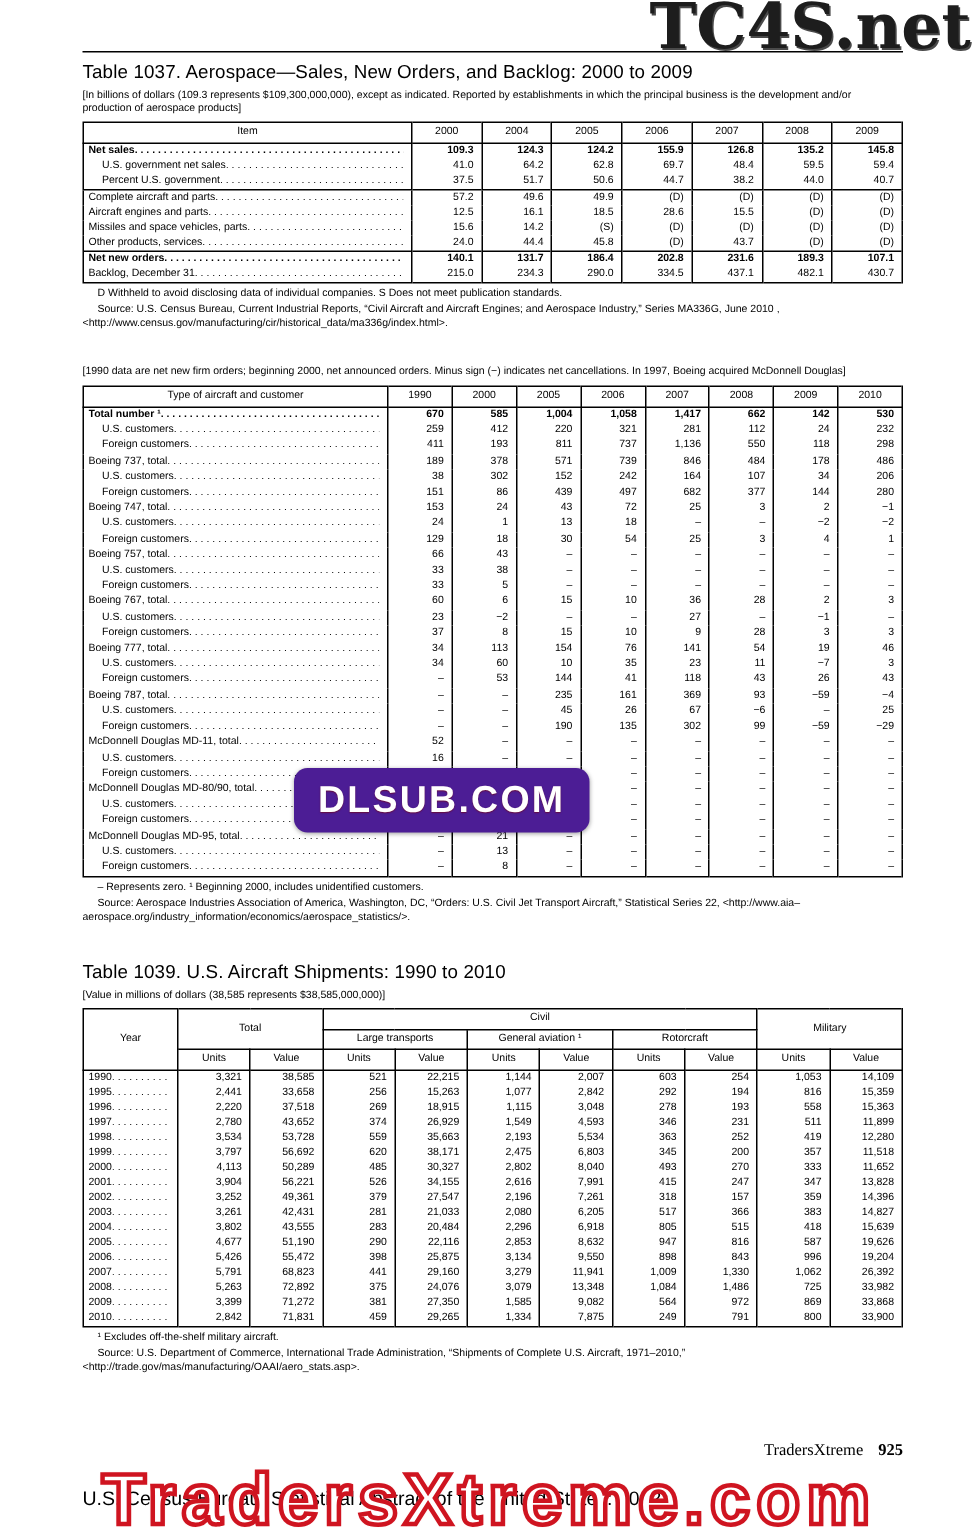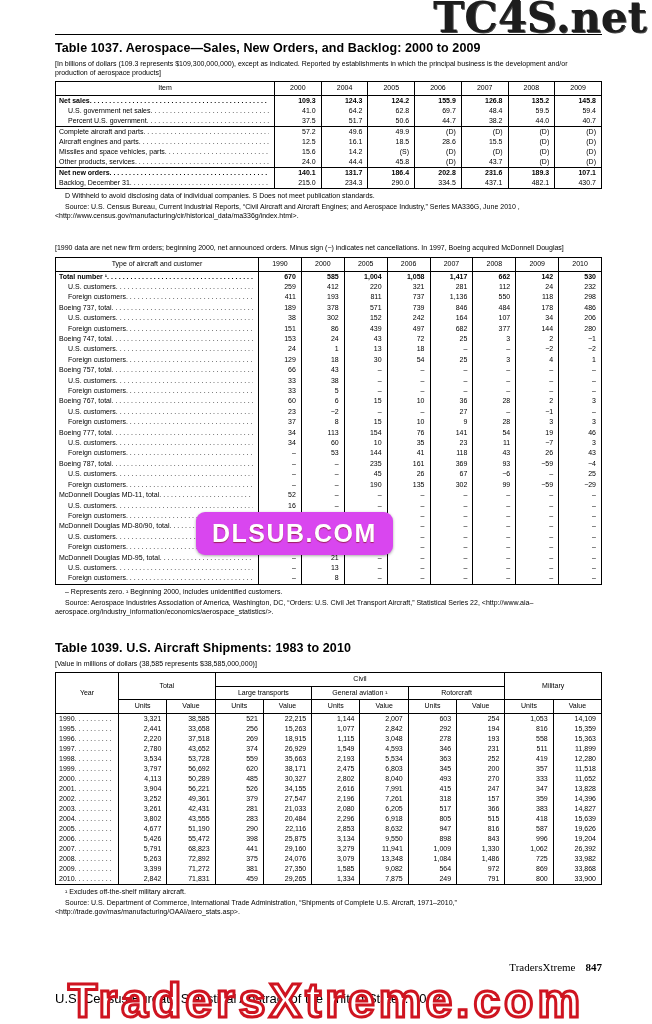--- a/index.html
+++ b/index.html
@@ -1,21 +1,21 @@
 <!DOCTYPE html>
 <html><head>
 <meta charset="utf-8">
 <style>
 *{margin:0;padding:0;box-sizing:border-box}
 html,body{width:652px;height:1024px}
 body{position:relative;background:#fff;font-family:"Liberation Sans",sans-serif;color:#000;overflow:hidden}
 .content{position:absolute;left:55px;top:34px;width:547px}
 .rule-top{border-top:1px solid #000;padding-top:6px}
 .sec{margin-bottom:24px}
-h2.ttl{font-size:12.5px;font-weight:700;margin-bottom:5px;letter-spacing:.1px}
+h2.ttl{font-size:12.5px;font-weight:400;margin-bottom:5px;letter-spacing:.1px}
 p.note{font-size:7px;line-height:8.6px;margin-bottom:4px}
 table.grid{width:100%;table-layout:fixed;border-collapse:collapse;border:1.5px solid #000;font-size:7px}
 .grid th,.grid td{border-left:1px solid #000;border-right:1px solid #000}
 .grid thead th{font-weight:400;text-align:center;vertical-align:middle;padding:2px 1px;border-bottom:1px solid #000;line-height:8.5px}
 .grid tbody td{vertical-align:bottom;line-height:10px;padding:0 5px 0 3px}
 #t38 tbody td{line-height:10.4px}
 .grid td.num{text-align:right;white-space:nowrap}
 .grid tr.sep td{border-top:1px solid #000}
 .grid tr.bold{font-weight:700}
 .gap td{padding-top:5px}
@@ -23,21 +23,21 @@
 .i1 .lw{padding-left:9px}
 .lw .t{white-space:nowrap}
 .lw .d{flex:1;overflow:hidden;white-space:nowrap}
 .lw .d::before{content:" . . . . . . . . . . . . . . . . . . . . . . . . . . . . . . . . . . . . . . . . . . . . . . . . . . . . . . . . . . . . . . . . . . . . . . . . . . . . . . . ."}
 .fn{font-size:7px;line-height:8.6px;margin-top:3px;text-indent:10px}
 .cl37{width:219px}.cl38{width:203px}.cy39{width:63px}
 .manu{position:absolute;top:961px;right:50px;font-size:11px;font-family:"Liberation Serif",serif}
 .manu .pg{font-weight:700;margin-left:10px}
 .credit{position:absolute;top:991px;left:55px;font-size:13px}
 .wm-top{position:absolute;top:-7px;right:5px;font-family:"DejaVu Serif",serif;font-weight:700;font-size:42px;color:#1d1d1d;text-shadow:1px 1px 0 #4a4a4a;letter-spacing:0}
-.wm-mid{position:absolute;top:512px;left:196px;background:#d946ef;color:#fff;font-weight:700;font-size:25px;letter-spacing:1.5px;padding:7px 16px;border-radius:9px;box-shadow:0 1px 3px rgba(0,0,0,.35);text-shadow:0 1px 1px rgba(120,0,0,.6)}
+.wm-mid{position:absolute;top:512px;left:196px;background:#4c1d95;color:#fff;font-weight:700;font-size:25px;letter-spacing:1.5px;padding:7px 16px;border-radius:9px;box-shadow:0 1px 3px rgba(0,0,0,.35);text-shadow:0 1px 1px rgba(120,0,0,.6)}
 .wm-bot{position:absolute;bottom:-4px;left:50%;transform:translateX(-50%);font-weight:700;font-size:48px;letter-spacing:4px;white-space:nowrap;color:#fff;-webkit-text-stroke:3px #cf1420;text-shadow:0 0 2px #cf1420,0 0 1px #cf1420}
 </style>
 </head>
 <body>
 
 <div class="wm-top">TC4S.net</div>
 
 <div class="content">
 
   <section class="sec rule-top">
@@ -703,21 +703,21 @@
             <td class="num">–</td>
             <td class="num">–</td>
           </tr>
         </tbody>
     </table>
     <p class="fn">– Represents zero. ¹ Beginning 2000, includes unidentified customers.</p>
     <p class="fn">Source: Aerospace Industries Association of America, Washington, DC, “Orders: U.S. Civil Jet Transport Aircraft,” Statistical Series 22, &lt;http://www.aia–aerospace.org/industry_information/economics/aerospace_statistics/&gt;.</p>
   </section>
 
   <section class="sec">
-    <h2 class="ttl">Table 1039. U.S. Aircraft Shipments: 1983 to 2010</h2>
+    <h2 class="ttl">Table 1039. U.S. Aircraft Shipments: 1990 to 2010</h2>
     <p class="note">[Value in millions of dollars (38,585 represents $38,585,000,000)]</p>
     <table class="grid" id="t39">
       <colgroup>
           <col class="cy39">
           <col span="10">
         </colgroup>
       <thead>
         <tr>
           <th rowspan="3">Year</th>
           <th colspan="2" rowspan="2">Total</th>
@@ -1051,18 +1051,18 @@
           </tr>
         </tbody>
     </table>
     <p class="fn">¹ Excludes off-the-shelf military aircraft.</p>
     <p class="fn">Source: U.S. Department of Commerce, International Trade Administration, “Shipments of Complete U.S. Aircraft, 1971–2010,” &lt;http://trade.gov/mas/manufacturing/OAAI/aero_stats.asp&gt;.</p>
   </section>
 
 </div>
 
 <div class="manu">
-  <span>TradersXtreme</span><span class="pg">847</span>
+  <span>TradersXtreme</span><span class="pg">925</span>
 </div>
 <div class="credit">U.S. Census Bureau, Statistical Abstract of the United States: 2012</div>
 
 <div class="wm-mid">DLSUB.COM</div>
 <div class="wm-bot">TradersXtreme.com</div>
 
 </body></html>

